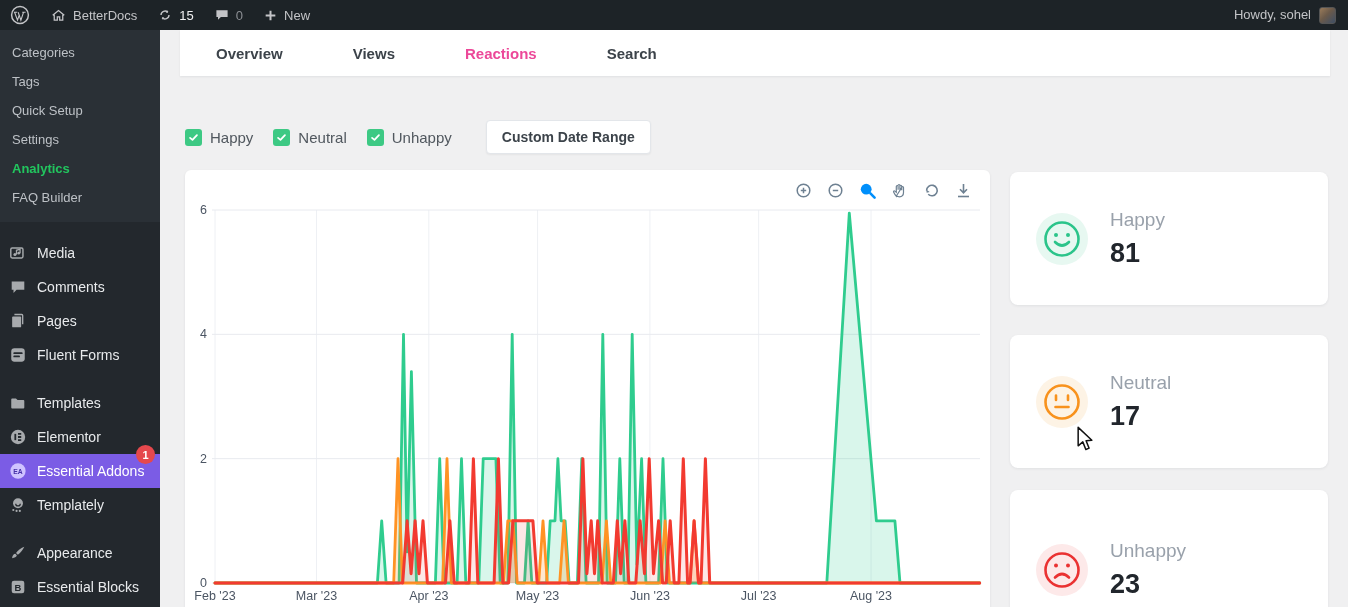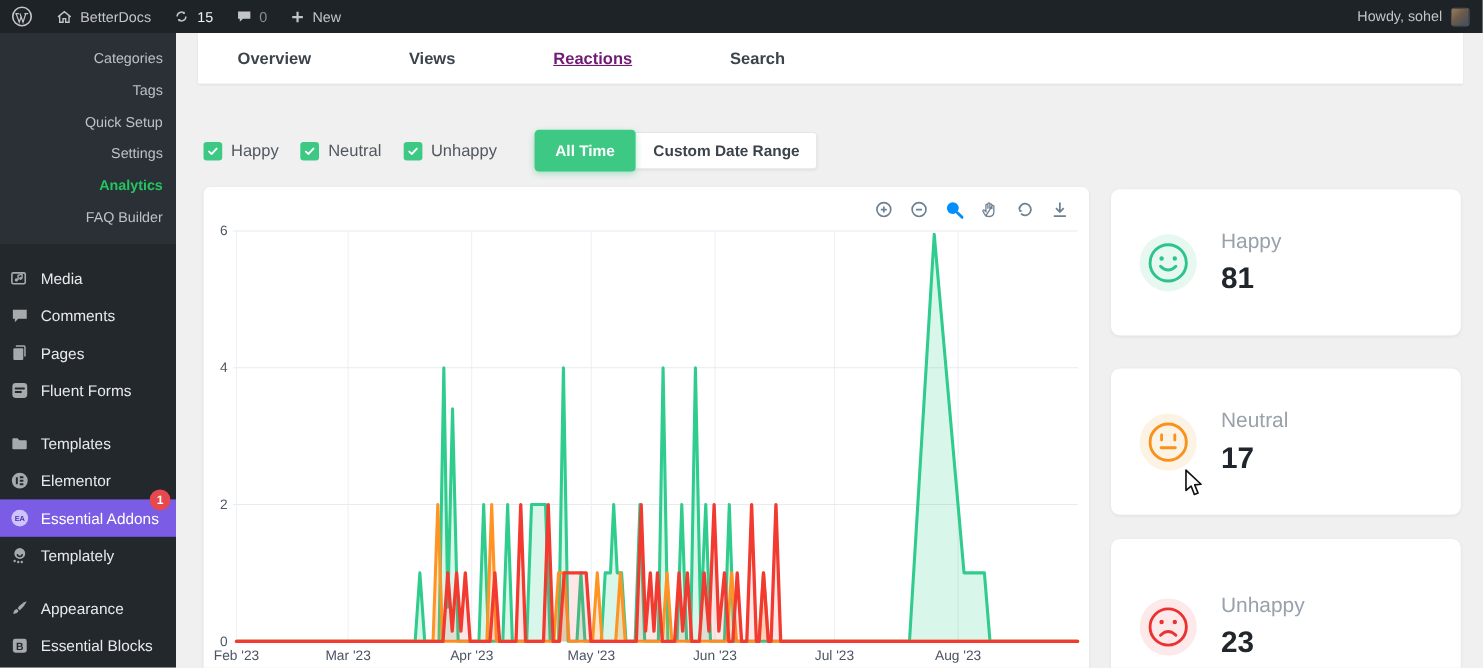--- a/index.html
+++ b/index.html
@@ -11,41 +11,41 @@
     display:flex; align-items:center; color:#c3c4c7; font-size:13px; z-index:60; }
   .ab-item { display:flex; align-items:center; gap:6px; padding:0 10px; height:26px; cursor:pointer; }
   .ab-item svg { display:block; }
   .ab-count { color:#f0f0f1; }
   .ab-count-dim { color:#8c8f94; }
   .ab-right { margin-left:auto; display:flex; align-items:flex-start; gap:8px; padding-right:12px; }
   .avatar { width:17px; height:17px; border-radius:3px;
     background:linear-gradient(135deg,#9a7b5a 0%,#6b5a4a 45%,#3e4f66 100%); border:1px solid #555; }
 
   
-  #sidebar { position:absolute; top:30px; left:0; width:160px; height:577px; background:#23282d; z-index:50;text-align:right; }
+  #sidebar { position:absolute; top:30px; left:0; width:160px; height:577px; background:#23282d; z-index:50; }
   .submenu { background:#2a3036; padding:8px 0 10px 0; }
   .submenu-item { padding:7px 12px 7px 12px; font-size:13px; color:#bdc1c6; cursor:pointer; }
   .submenu-item.current { color:#22c55e; font-weight:bold; }
   .menu-item { display:flex; align-items:center; gap:10px; padding:8px 8px 8px 9px; font-size:14px;
     color:#e8eaec; cursor:pointer; position:relative; }
   .menu-item svg { flex:0 0 auto; }
   .menu-sep { height:14px; }
   .menu-item.ea-active { background:#7b5ce5; color:#ffffff; }
   .badge-bubble { position:absolute; top:-9px; right:5px; width:19px; height:19px; border-radius:50%;
     background:#e5484d; color:#fff; font-size:11px; font-weight:bold; display:flex; align-items:center;
     justify-content:center; }
 
   
   #content { position:absolute; left:160px; top:30px; width:1188px; height:577px; background:#f0f0f1; }
 
   #tabbar { position:absolute; left:20px; top:0; width:1150px; height:46px; background:#ffffff;
-    display:flex; align-items:center; gap:89px; padding-left:36px;
+    display:flex; align-items:center; gap:70px; padding-left:36px;
     box-shadow:0 1px 2px rgba(16,24,40,.07); }
   .tab { font-size:15px; font-weight:bold; color:#3c434a; cursor:pointer; }
-  .tab.active { color:#701a75;text-decoration:underline; }
+  .tab.active { color:#ec4899; }
 
   #filterrow { position:absolute; left:25px; top:88px; height:38px; display:flex; align-items:center; }
   .cb-item { display:flex; align-items:center; gap:8px; margin-right:20px; cursor:pointer; }
   .checkbox { width:17px; height:17px; border-radius:3px; background:#3dc984; display:flex;
     align-items:center; justify-content:center; }
   .cb-label { font-size:15px; color:#50575e; }
   .range-group { display:flex; align-items:stretch; height:34px; margin-left:14px; background:#fff;
     border:1px solid #e3e6ea; border-radius:4px; box-shadow:0 1px 2px rgba(0,0,0,.05); }
   .range-btn { display:flex; align-items:center; padding:0 15px; font-size:14px; font-weight:bold;
     color:#3c434a; border-left:1px solid #eceef1; cursor:pointer; white-space:nowrap; }
@@ -241,21 +241,20 @@
     <div class="cb-item">
       <span class="checkbox">
         <svg width="11" height="11" viewBox="0 0 16 16">
             <path d="M3 8.5 L6.5 11.5 L13 4.5" stroke="#fff" stroke-width="2.6" fill="none" stroke-linecap="round" stroke-linejoin="round"></path>
           </svg>
       </span>
       <span class="cb-label">Unhappy</span>
     </div>
 
     <div class="range-group">
-      <span class="range-btn active">All Time</span>
       <span class="range-btn">Custom Date Range</span>
     </div>
   </div>
 
   <div id="chartcard">
     <div class="chart-toolbar">
       <span class="tool-btn">
         <svg width="19" height="19" viewBox="0 0 19 19">
             <circle cx="9.5" cy="9.5" r="6.3" fill="none" stroke="#6e8192" stroke-width="1.5"></circle>
             <path d="M9.5 6.8 v5.4 M6.8 9.5 h5.4" stroke="#6e8192" stroke-width="1.5"></path>

